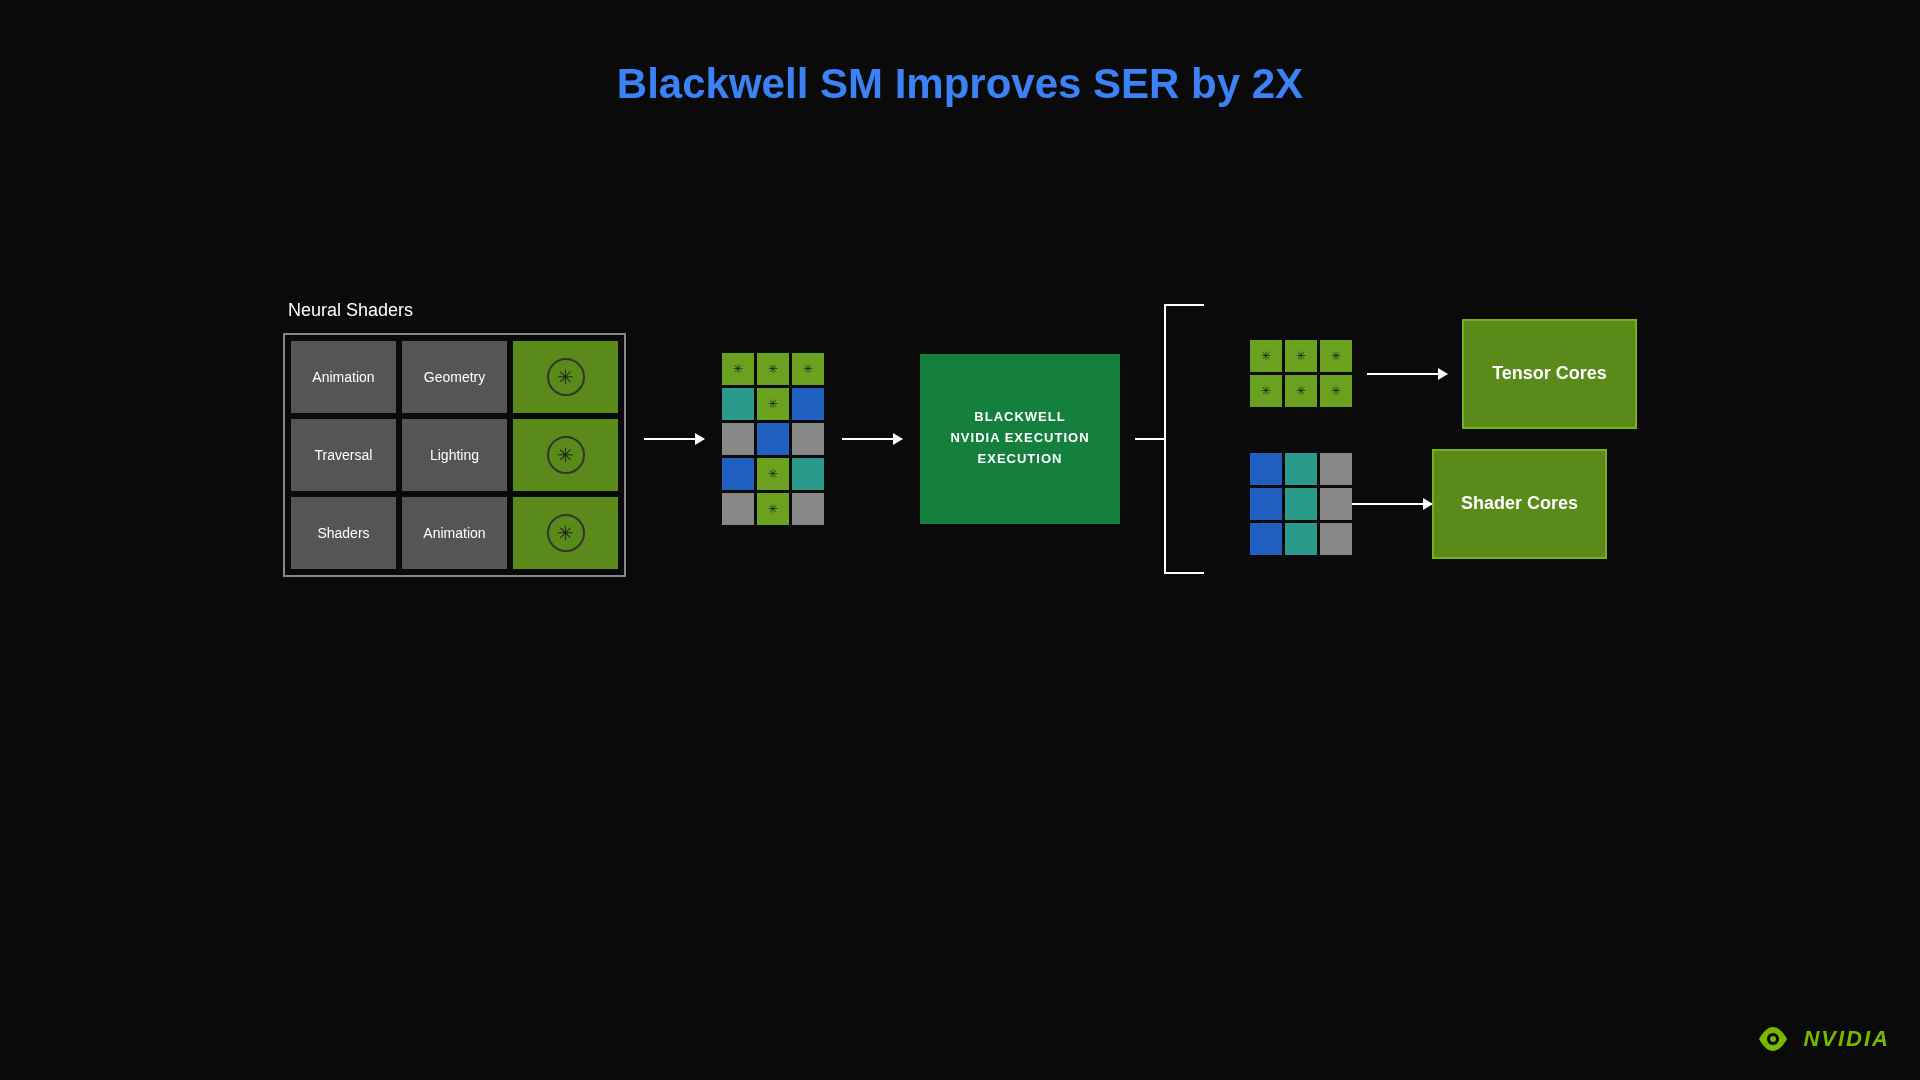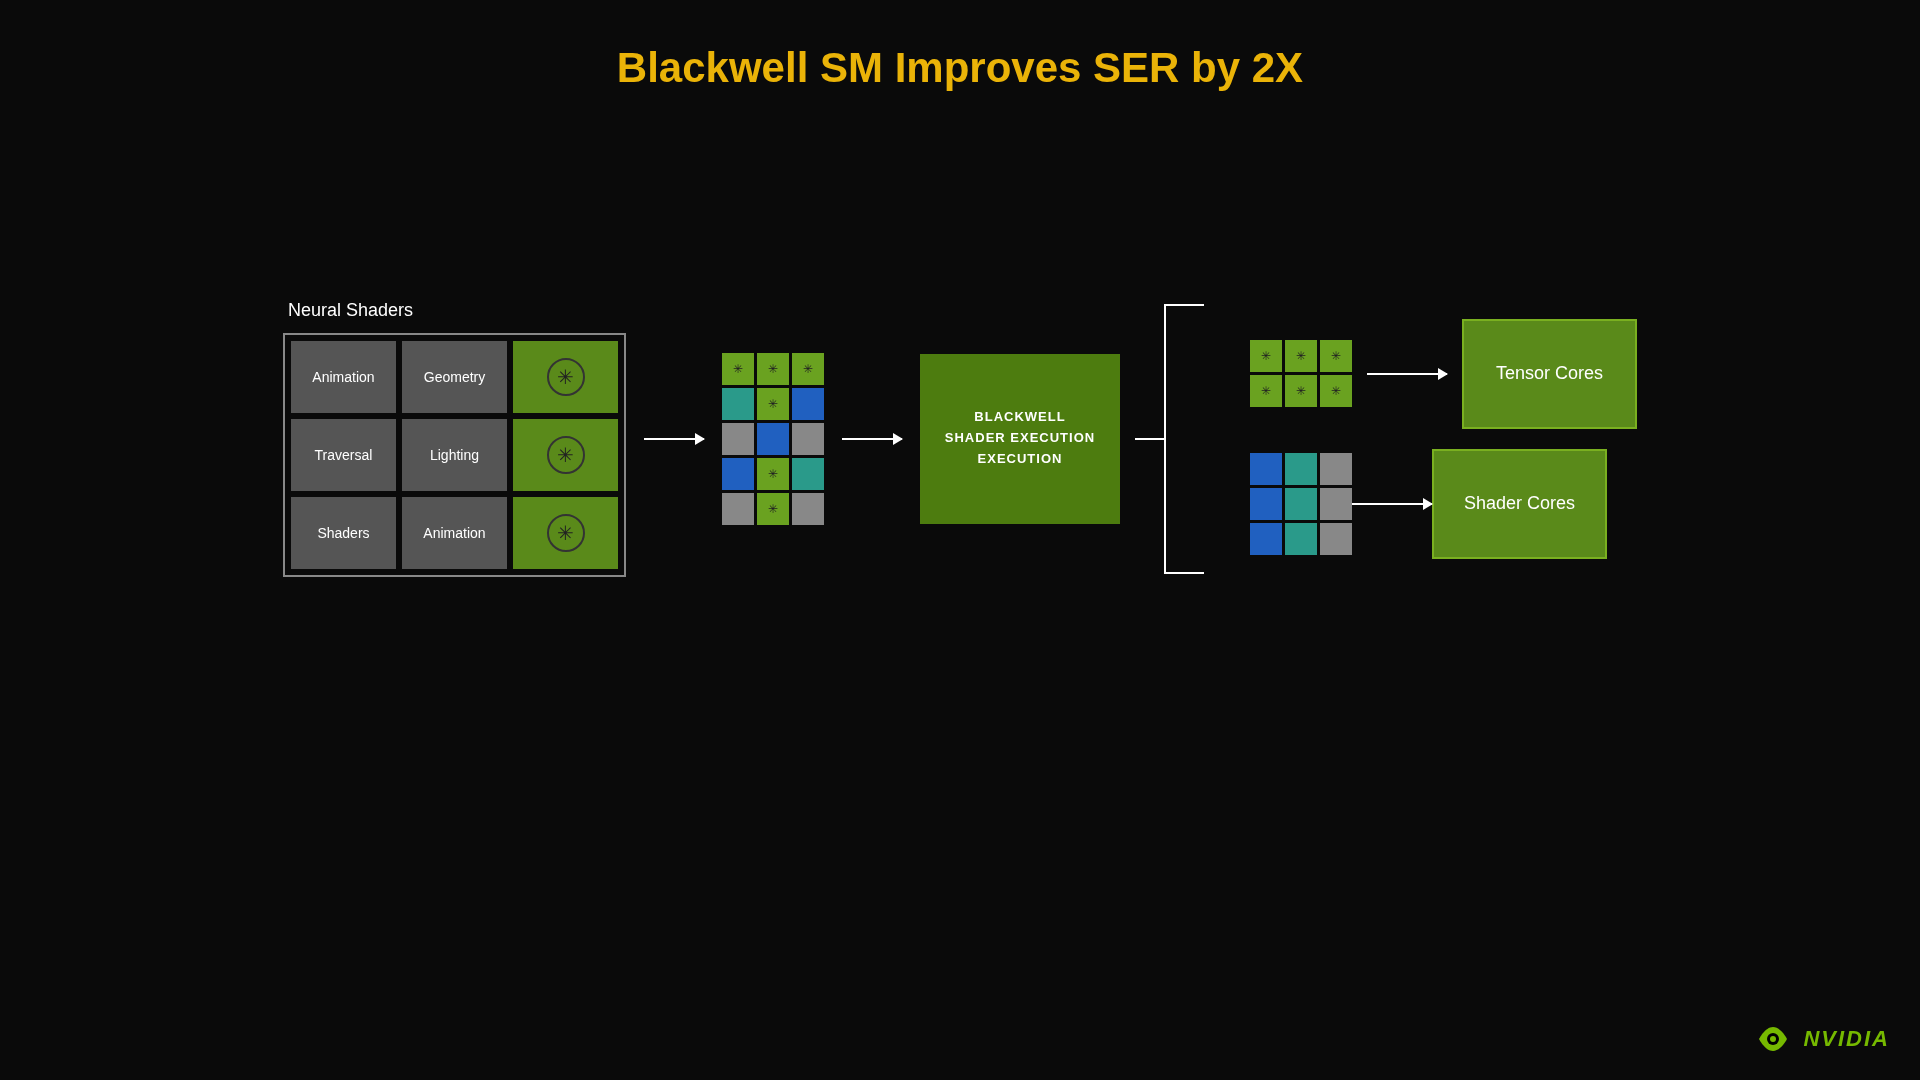--- a/index.html
+++ b/index.html
@@ -6,25 +6,25 @@
     body {
       width: 1920px;
       height: 1080px;
       background-color: #0a0a0a;
       font-family: Arial, sans-serif;
       overflow: hidden;
       position: relative;
     }
 
     .title {
-      color: #eab308;
+      color: #3b82f6;
       font-size: 42px;
       font-weight: bold;
       text-align: center;
-      padding-top: 44px;
+      padding-top: 60px;
     }
 
     .diagram-container {
       position: absolute;
       top: 300px;
       left: 0;
       right: 0;
       display: flex;
       align-items: center;
       justify-content: center;
@@ -112,21 +112,21 @@
       top: -5px;
       border-left: 10px solid white;
       border-top: 6px solid transparent;
       border-bottom: 6px solid transparent;
     }
 
     
     .ser-box {
       width: 200px;
       height: 170px;
-      background-color: #4d7c0f;
+      background-color: #15803d;
       display: flex;
       flex-direction: column;
       align-items: center;
       justify-content: center;
       color: white;
       font-size: 13px;
       font-weight: bold;
       text-align: center;
       line-height: 1.6;
       letter-spacing: 1px;
@@ -135,21 +135,21 @@
     .result-box {
       width: 175px;
       height: 110px;
       background-color: #5a8a1a;
       border: 2px solid #7ab020;
       display: flex;
       align-items: center;
       justify-content: center;
       color: white;
       font-size: 18px;
-      font-weight: normal;
+      font-weight: bold;
       text-align: center;
     }
 
     
     .nvidia-logo {
       position: absolute;
       bottom: 25px;
       right: 30px;
       display: flex;
       align-items: center;
@@ -245,21 +245,21 @@
       </div>
     <div style="background:#888;width:32px;height:32px;"></div>
   </div>
 
   <div class="arrow">
     <div class="arrow-line"></div>
   </div>
 
   <div class="ser-box">
     <span>BLACKWELL</span>
-    <span>SHADER EXECUTION</span>
+    <span>NVIDIA EXECUTION</span>
     <span>EXECUTION</span>
   </div>
 
   <div style="position:relative; display:flex; align-items:center; margin: 0 15px;">
 
     <div style="width:30px;height:2px;background:white;position:relative;"></div>
 
     <div style="width:2px;height:270px;background:white;position:absolute;left:29px;top:50%;transform:translateY(-50%);">
 
       <div style="position:absolute;top:0;left:0;width:40px;height:2px;background:white;"></div>

